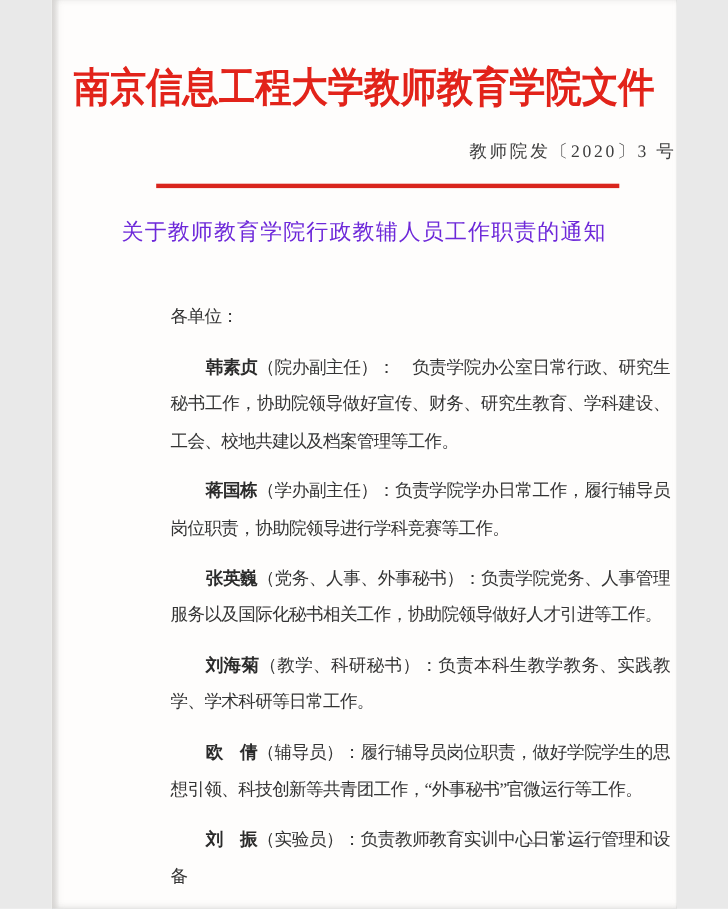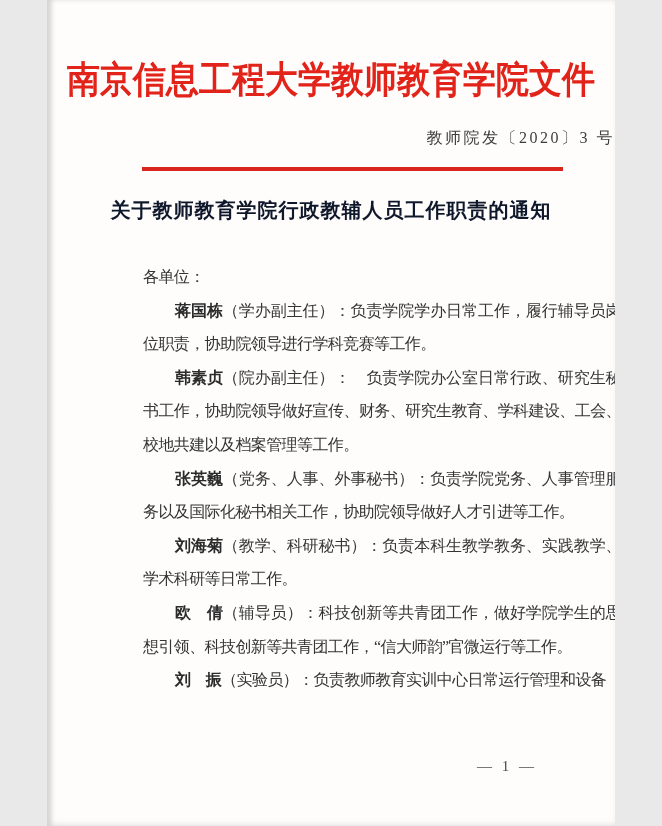--- a/index.html
+++ b/index.html
@@ -31,31 +31,31 @@
     text-align:right;
     font-size:16px;color:#3d3d3d;
     letter-spacing:2.5px;
   }
   .red-rule{
     position:absolute;left:95px;right:52px;top:167px;height:4px;
   }
   .notice-title{
     position:absolute;top:197px;left:0;right:0;margin:0;
     text-align:center;
-    font-size:20px;font-weight:bold;color:#0f172a;
+    font-size:20px;font-weight:normal;color:#6d28d9;
     letter-spacing:1px;
   }
   .body{
     position:absolute;left:96px;top:260px;width:478px;
     font-size:16px;color:#343434;
     line-height:33.6px;
     letter-spacing:-0.6px;
     text-align:justify;
   }
-  .body p{margin:0;padding:0;text-indent:2em;}
+  .body p{margin:12px;padding:0;text-indent:2em;}
   .body p.no-indent{text-indent:0;}
   .body .name{font-weight:bold;color:#2b2b2b;}
   .page-number{
     position:absolute;top:758px;right:78px;
     font-size:15px;color:#4a4a4a;
     letter-spacing:3px;
     font-family:"Liberation Serif","DejaVu Serif",serif;
   }
 </style>
 </head>
@@ -69,27 +69,27 @@
   <div class="doc-number">教师院发〔2020〕3 号</div>
 
   <div class="red-rule" style="background: rgb(217, 37, 29);"></div>
 
   <h1 class="notice-title">关于教师教育学院行政教辅人员工作职责的通知</h1>
 
   <div class="body">
     <p class="no-indent">各单位：</p>
 
 
+    <p><span class="name">韩素贞</span><span>（院办副主任）：　</span><span>负责学院办公室日常行政、研究生秘书工作，协助院领导做好宣传、财务、研究生教育、学科建设、工会、校地共建以及档案管理等工作。</span></p>
+
     <p><span class="name">蒋国栋</span><span>（学办副主任）：</span><span>负责学院学办日常工作，履行辅导员岗位职责，协助院领导进行学科竞赛等工作。</span></p>
-
-    <p><span class="name">韩素贞</span><span>（院办副主任）：　</span><span>负责学院办公室日常行政、研究生秘书工作，协助院领导做好宣传、财务、研究生教育、学科建设、工会、校地共建以及档案管理等工作。</span></p>
 
     <p><span class="name">张英巍</span><span>（党务、人事、外事秘书）：</span><span>负责学院党务、人事管理服务以及国际化秘书相关工作，协助院领导做好人才引进等工作。</span></p>
 
     <p><span class="name">刘海菊</span><span>（教学、科研秘书）：</span><span>负责本科生教学教务、实践教学、学术科研等日常工作。</span></p>
 
-    <p><span class="name">欧　倩</span><span>（辅导员）：</span><span>科技创新等共青团工作，做好学院学生的思想引领、科技创新等共青团工作，“信大师韵”官微运行等工作。</span></p>
+    <p><span class="name">欧　倩</span><span>（辅导员）：</span><span>履行辅导员岗位职责，做好学院学生的思想引领、科技创新等共青团工作，“外事秘书”官微运行等工作。</span></p>
 
     <p><span class="name">刘　振</span><span>（实验员）：</span><span>负责教师教育实训中心日常运行管理和设备</span></p>
   </div>
 
   <div class="page-number">— 1 —</div>
 </div>
 
 </body></html>

